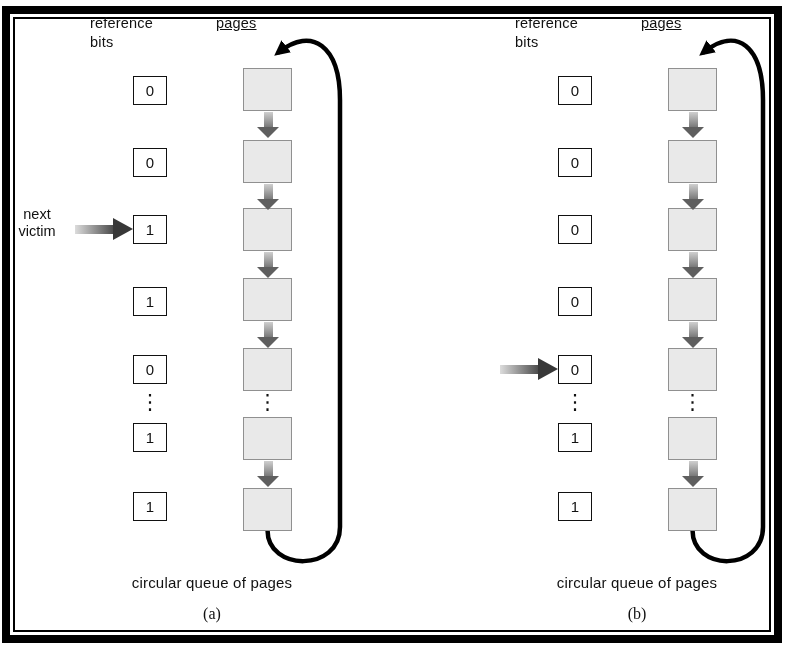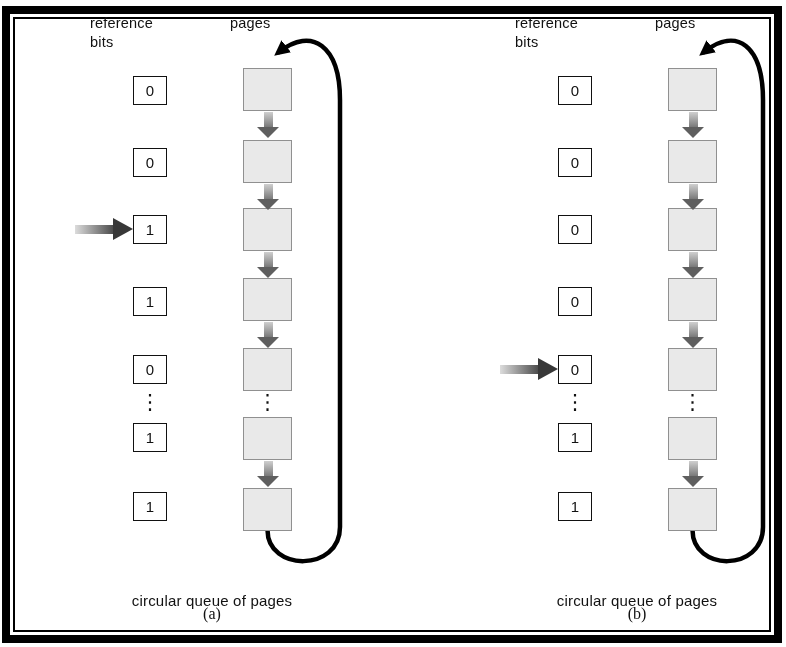--- a/index.html
+++ b/index.html
@@ -16,21 +16,21 @@
     border:2px solid #000;
   }
   .panel{position:absolute;top:0;width:370px;height:647px;}
   .panel-a{left:0;}
   .panel-b{left:425px;}
   .hdr{
     position:absolute;text-align:left;font-size:14.5px;line-height:19px;
     letter-spacing:0.2px;
   }
   .hdr-ref{left:90px;top:14px;width:120px;}
-  .hdr-pages{left:230px;top:14px;width:80px;}
+  .hdr-pages{left:216px;top:14px;width:80px;text-decoration:underline;}
   .bit-box{
     position:absolute;left:133px;width:34px;height:29px;box-sizing:border-box;
     border:1.5px solid #111;background:#fff;
     display:flex;align-items:center;justify-content:center;
     font-size:15px;
   }
   .page-box{
     position:absolute;left:243px;width:49px;height:43px;box-sizing:border-box;
     border:1px solid #909090;background:#e9e9e9;
   }
@@ -60,21 +60,21 @@
     border-top:11px solid transparent;border-bottom:11px solid transparent;
     border-left:20px solid #383838;
   }
   .victim-a{top:218px;}
   .victim-b{top:358px;}
   .next-victim-label{
     position:absolute;left:6px;top:206px;width:62px;text-align:center;
     font-size:14.5px;line-height:16.5px;
   }
   .caption{
-    position:absolute;left:62px;top:592px;width:300px;text-align:center;
+    position:absolute;left:62px;top:574px;width:300px;text-align:center;
     font-size:15px;letter-spacing:0.2px;
   }
   .panel-label{
     position:absolute;left:162px;top:605px;width:100px;text-align:center;
     font-family:"Liberation Serif", serif;font-size:16px;
   }
   .loop-svg{position:absolute;left:0;top:0;pointer-events:none;}
 </style>
 </head>
 <body>
@@ -131,20 +131,24 @@
     </div>
   <div class="down-arrow" style="top:322px">
       <div class="shaft"></div>
       <div class="head"></div>
     </div>
   <div class="down-arrow" style="top:461px">
       <div class="shaft"></div>
       <div class="head"></div>
     </div>
 
+  <div class="next-victim-label">
+    <div>next</div>
+    <div>victim</div>
+  </div>
   <div class="victim-arrow victim-a">
       <div class="shaft"></div>
       <div class="head"></div>
     </div>
 
   <div class="caption">circular queue of pages</div>
   <div class="panel-label">(a)</div>
 </div>
 
 <div class="panel panel-b">

